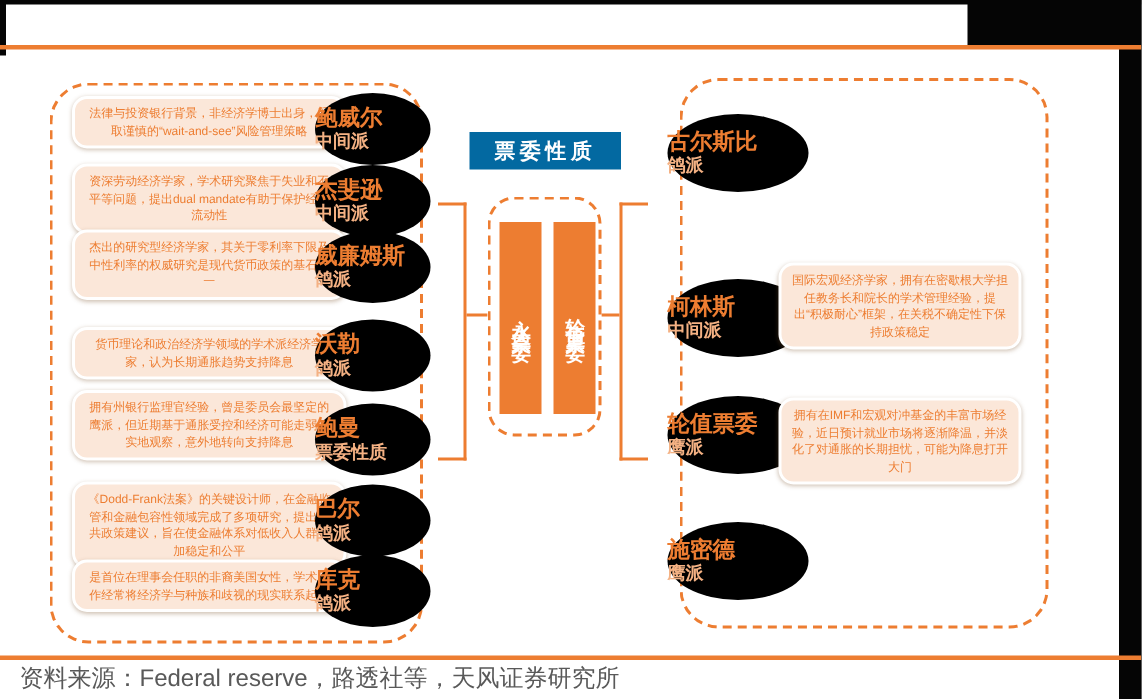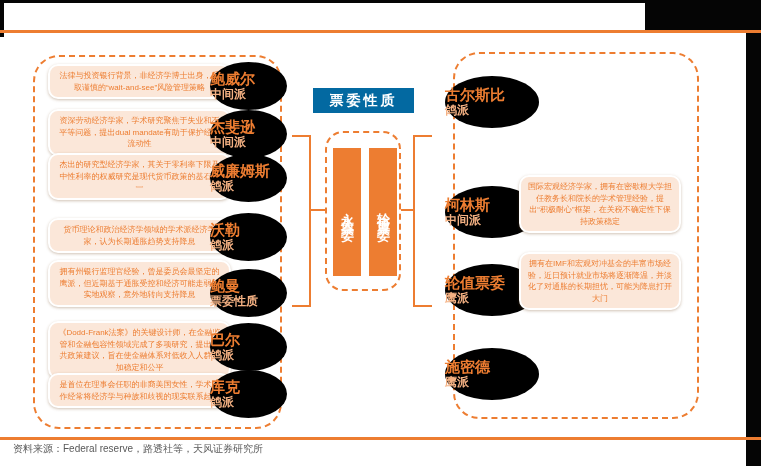--- a/index.html
+++ b/index.html
@@ -8,21 +8,21 @@
   .edge{position:absolute;background:#050505;z-index:4;}
   #edgeTop{left:0;top:0;width:761px;height:3px;}
   #edgeTopRight{left:645px;top:0;width:116px;height:31px;}
   #edgeLeftNotch{left:0;top:0;width:4px;height:37px;}
   #edgeRight{left:746px;top:0;width:15px;height:466px;}
   .rule{position:absolute;left:0;width:761px;height:3px;background:#ED7D31;z-index:6;}
   #ruleTop{top:30px;}
   #ruleBottom{top:437px;}
   #figTitle{position:absolute;left:10px;top:7px;font-size:13px;font-weight:bold;
             color:#4D4D4D;letter-spacing:1px;z-index:5;}
-  #sourceNote{position:absolute;left:13px;top:442px;font-size:10px;color:#595959;}
+  #sourceNote{position:absolute;left:13px;top:442px;font-size:16px;color:#595959;}
   .panel{position:absolute;border:2px dashed #ED7D31;border-radius:26px;}
   #leftPanel{left:33px;top:55px;width:245px;height:370px;}
   #rightPanel{left:453px;top:52px;width:242px;height:363px;}
   .descbox{position:absolute;background:#FBE7D9;border:2px solid #ffffff;border-radius:10px;
            box-shadow:0 1px 3px rgba(120,80,40,.35);color:#ED7D31;font-size:8px;line-height:1.45;
            text-align:center;padding:4px 7px;box-sizing:border-box;}
   .oval{position:absolute;background:#000000;border-radius:50%;display:flex;flex-direction:column;
         align-items:flex-start;justify-content:center;text-align:center;}
   .oval .name{color:#ED7D31;font-weight:bold;font-size:15px;line-height:1.15;white-space:nowrap;}
   .oval .stance{color:#F4B183;font-weight:bold;font-size:12px;line-height:1.15;white-space:nowrap;}
@@ -115,20 +115,20 @@
     </div>
     <div class="oval roval" style="top:132px">
       <div class="name">柯林斯</div>
       <div class="stance">中间派</div>
     </div>
     <div class="descbox rbox" style="top:121px">国际宏观经济学家，拥有在密歇根大学担任教务长和院长的学术管理经验，提出“积极耐心”框架，在关税不确定性下保持政策稳定</div>
     <div class="oval roval" style="top:210px">
       <div class="name">轮值票委</div>
       <div class="stance">鹰派</div>
     </div>
-    <div class="descbox rbox" style="top:198px">拥有在IMF和宏观对冲基金的丰富市场经验，近日预计就业市场将逐渐降温，并淡化了对通胀的长期担忧，可能为降息打开大门</div>
+    <div class="descbox rbox" style="top:211px">拥有在IMF和宏观对冲基金的丰富市场经验，近日预计就业市场将逐渐降温，并淡化了对通胀的长期担忧，可能为降息打开大门</div>
     <div class="oval roval" style="top:294px">
       <div class="name">施密德</div>
       <div class="stance">鹰派</div>
     </div>
   </div>
 
 </div>
 
 </body></html>

